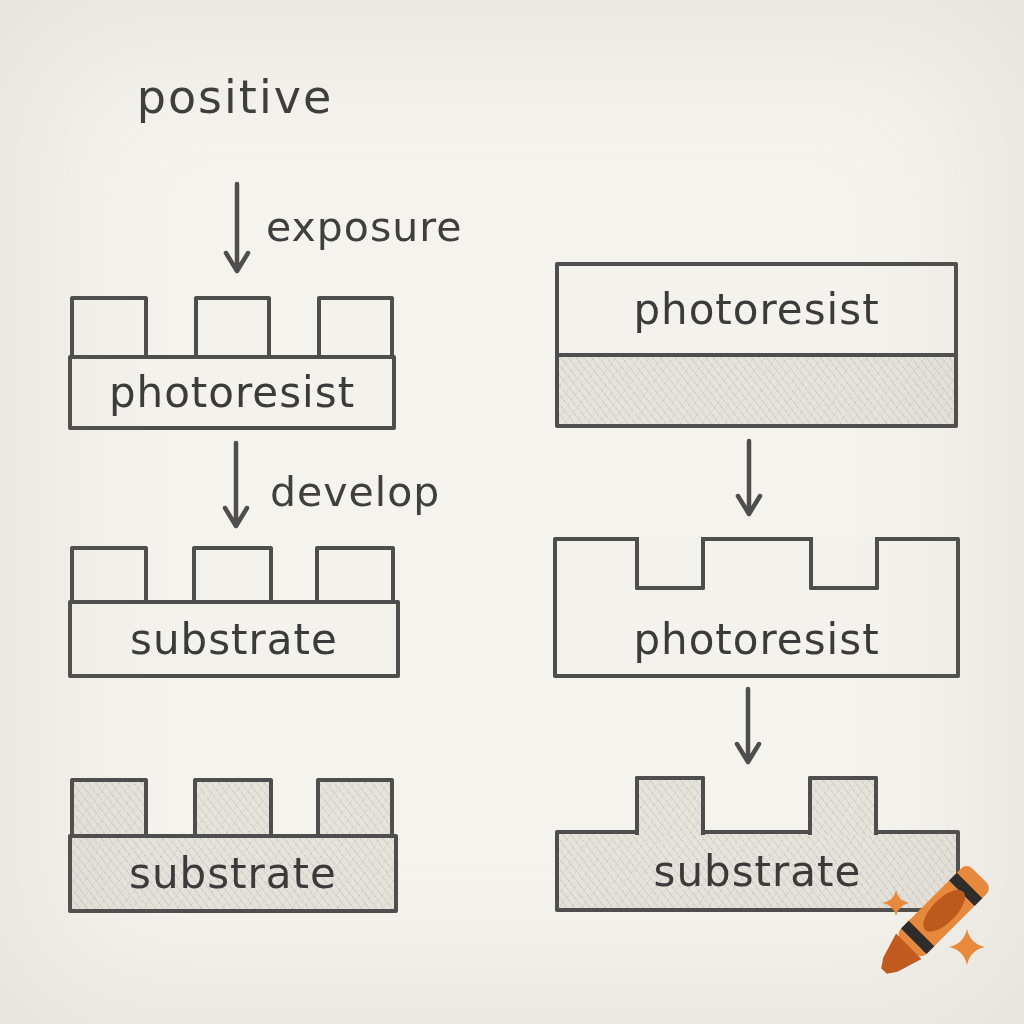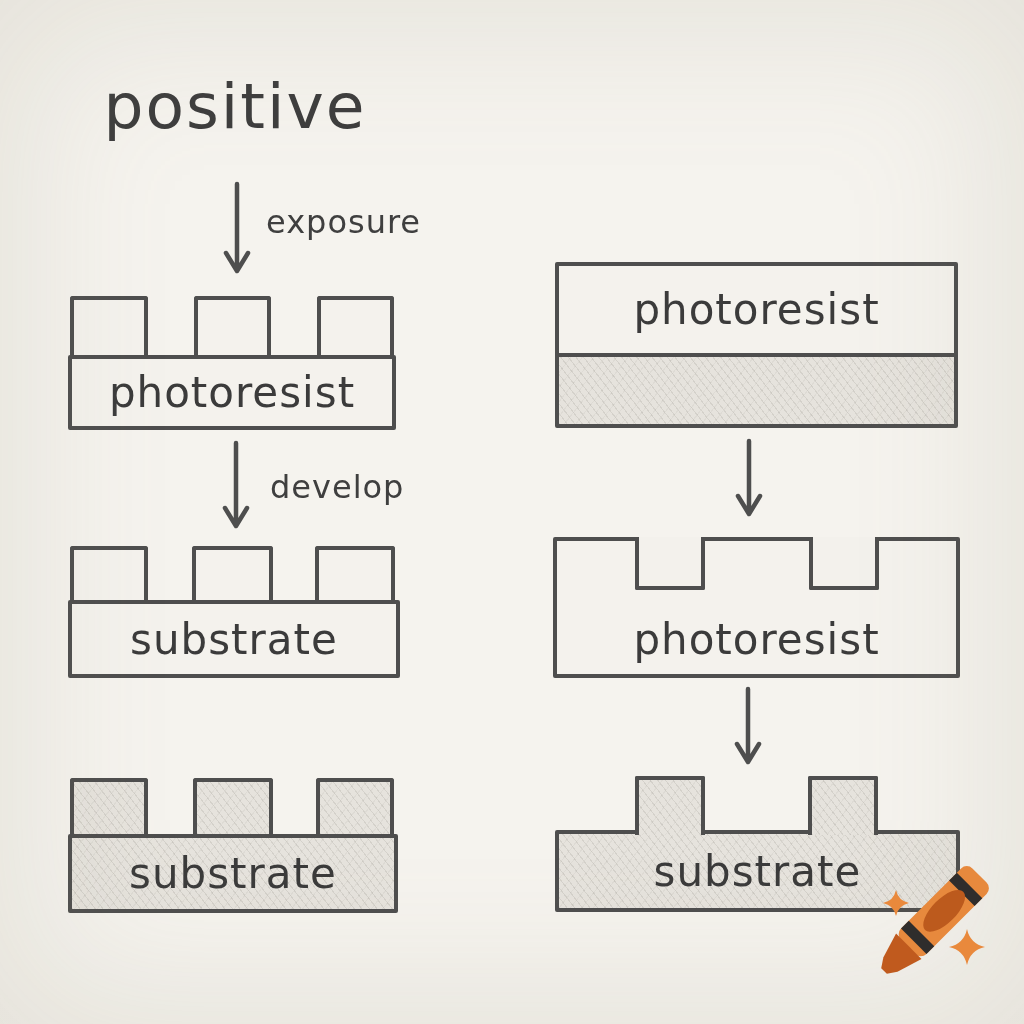--- a/index.html
+++ b/index.html
@@ -4,25 +4,25 @@
 <style>
   html,body{margin:0;padding:0;}
   body{font-family:"DejaVu Sans","Liberation Sans",sans-serif;}
   .canvas{
     position:relative;width:1024px;height:1024px;overflow:hidden;
     background:radial-gradient(135% 135% at 50% 42%, #f5f3ee 55%, #eae7df 100%);
   }
   .vignette{position:absolute;inset:0;pointer-events:none;z-index:90;
     box-shadow:inset 0 0 150px 25px rgba(150,140,120,.16);}
   .title{
-    position:absolute;color:#3d3d3d;font-size:63px;letter-spacing:2px;
+    position:absolute;color:#3d3d3d;font-size:46px;letter-spacing:2px;
     text-align:center;white-space:nowrap;
   }
   .small-label{
-    position:absolute;color:#3f3f3f;font-size:32px;letter-spacing:1px;white-space:nowrap;
+    position:absolute;color:#3f3f3f;font-size:41px;letter-spacing:1px;white-space:nowrap;
   }
   .shape{position:absolute;}
   .bump{
     position:absolute;box-sizing:border-box;background:#f4f2ed;
     border:4px solid #4e4e4e;border-bottom:none;border-radius:3px 3px 0 0;
   }
   .bump.merged{border-radius:2px 2px 0 0;}
   .base{
     position:absolute;box-sizing:border-box;background:#f4f2ed;
     border:4px solid #4e4e4e;border-radius:2px;

